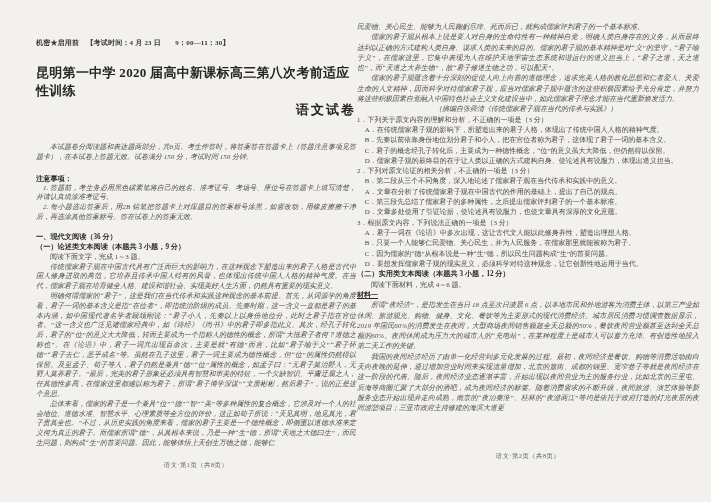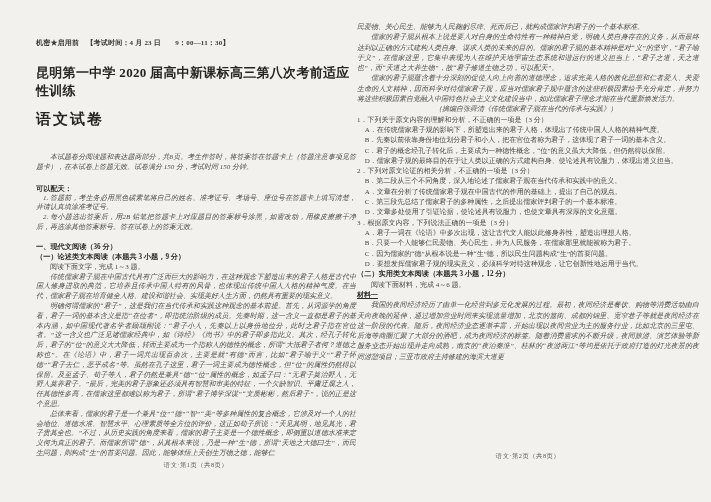--- a/index.html
+++ b/index.html
@@ -13,22 +13,22 @@
   .page1{left:36px;top:38px;width:320px;height:445px;}
   .page2{left:357px;top:22px;width:342px;height:450px;}
   .security{
     font-size:7px;font-weight:bold;color:#3a3835;letter-spacing:.2px;
   }
   .title{
     margin:16px 0 0 0;text-align:left;
     font-size:13px;font-weight:bold;color:#262522;letter-spacing:.3px;
   }
   .subtitle{
-    margin:10px 0 0 0;text-align:left;
-    font-size:15px;font-weight:bold;color:#262522;letter-spacing:2px;
+    margin:1px 0 0 0;text-align:right;
+    font-size:13px;font-weight:bold;color:#262522;letter-spacing:2px;
   }
   p{margin:0;}
   .bodytext{
     font-size:7px;line-height:9.8px;text-align:justify;color:#4a4843;
   }
   .p2 .bodytext{line-height:10.3px;}
   .kai{font-style:italic;color:#4f4d48;}
   .indent{text-indent:2em;}
   .intro{margin-top:24px;}
   .notice-head{
@@ -52,21 +52,21 @@
   .page2 .footer{top:430px;}
 </style>
 </head>
 <body>
 
 <div class="page page1">
   <div class="security">机密★启用前　【考试时间：4 月 23 日　　9：00—11：30】</div>
   <div class="title">昆明第一中学 2020 届高中新课标高三第八次考前适应性训练</div>
   <div class="subtitle">语文试卷</div>
   <p class="bodytext kai indent intro">本试题卷分阅读题和表达题两部分，共8页。考生作答时，将答案答在答题卡上（答题注意事项见答题卡），在本试卷上答题无效。试卷满分 150 分，考试时间 150 分钟。</p>
-  <div class="notice-head">可以配天：</div>
+  <div class="notice-head">注意事项：</div>
   <p class="bodytext kai notice">1. 答题前，考生务必用黑色碳素笔将自己的姓名、准考证号、考场号、座位号在答题卡上填写清楚，并请认真填涂准考证号。</p>
   <p class="bodytext kai notice">2. 每小题选出答案后，用2B 铅笔把答题卡上对应题目的答案标号涂黑，如需改动，用橡皮擦擦干净后，再选涂其他答案标号。答在试卷上的答案无效。</p>
   <div class="sec-head first">一、现代文阅读（36 分）</div>
   <div class="sec-head">（一）论述类文本阅读（本题共 3 小题，9 分）</div>
   <p class="bodytext prompt">阅读下面文字，完成 1～3 题。</p>
   <p class="bodytext kai indent">传统儒家君子观在中国古代具有广泛而巨大的影响力，在这种观念下塑造出来的君子人格是古代中国人修身进取的典范，它培养且传承中国人特有的风骨，也体现出传统中国人人格的精神气度。在当代，儒家君子观在培育健全人格、建设和谐社会、实现美好人生方面，仍然具有重要的现实意义。</p>
   <p class="bodytext kai indent">明确何谓儒家的“君子”，这是我们在当代传承和实践这种观念的基本前提。首先，从词源学的角度看，君子一词的基本含义是指“在位者”，即指统治阶级的成员。先秦时期，这一含义一直都是君子的基本内涵，如中国现代著名学者顾颉刚说：“君子小人，先秦以上以身份地位分，此时之君子指在官位者。”这一含义也广泛见诸儒家经典中，如《诗经》《尚书》中的君子即多指此义。其次，经孔子转化后，君子的“位”的意义大大降低，转而主要成为一个指称人的德性的概念，所谓“大抵君子者何？道德之称也”。在《论语》中，君子一词共出现百余次，主要是就“有德”而言，比如“君子喻于义”“君子怀德”“君子去仁，恶乎成名”等。虽然在孔子这里，君子一词主要成为德性概念，但“位”的属性仍然得以保留。及至孟子、荀子等人，君子仍然是兼具“德”“位”属性的概念，如孟子曰：“无君子莫治野人，无野人莫养君子。”最后，完美的君子形象还必须具有智慧和审美的特征，一个欠缺智识、平庸迂腐之人，任其德性多高，在儒家这里都难以称为君子，所谓“君子博学深谋”“文质彬彬，然后君子”，说的正是这个意思。</p>
   <p class="bodytext kai indent">总体来看，儒家的君子是一个兼具“位”“德”“智”“美”等多种属性的复合概念，它涉及对一个人的社会地位、道德水准、智慧水平、心理素质等全方位的评价，这正如荀子所说：“天见其明，地见其光，君子贵其全也。”不过，从历史实践的角度来看，儒家的君子主要是一个德性概念，即侧重以道德水准来定义何为真正的君子。而儒家所谓“德”，从其根本来说，乃是一种“生”德，所谓“天地之大德曰生”，而民生问题，则构成“生”的首要问题。因此，能够体悟上天创生万物之德，能够仁</p>
   <div class="footer">语文·第1页（共8页）</div>
 </div>
@@ -97,15 +97,16 @@
     <p class="bodytext qstem">3．根据原文内容，下列说法正确的一项是（3 分）</p>
     <p class="bodytext option">A．君子一词在《论语》中多次出现，这让古代文人能以此修身养性，塑造出理想人格。</p>
     <p class="bodytext option">B．只要一个人能够仁民爱物、关心民生，并为人民服务，在儒家那里就能被称为君子。</p>
     <p class="bodytext option">C．因为儒家的“德”从根本说是一种“生”德，所以民生问题构成“生”的首要问题。</p>
     <p class="bodytext option">D．要想发挥儒家君子观的现实意义，必须科学对待这种观念，让它创新性地运用于当代。</p>
   </div>
 
   <div class="sec-head">（二）实用类文本阅读（本题共 3 小题，12 分）</div>
   <p class="bodytext prompt">阅读下面材料，完成 4～6 题。</p>
   <div class="bodytext material-head">材料一</div>
+  <p class="bodytext kai indent">所谓“夜经济”，是指发生在当日 18 点至次日凌晨 6 点，以本地市民和外地游客为消费主体，以第三产业如休闲、旅游观光、购物、健身、文化、餐饮等为主要形式的现代消费经济。城市居民消费习惯调查数据显示，2019 年国民60%的消费发生在夜间，大型商场夜间销售额超全天总额的50%，餐饮夜间营业额甚至达到全天总额的60%。夜间休闲成为压力大的城市人的“充电站”，在某种程度上是城市人可以蓄力充沛、有创造性地投入第二天工作的关键。</p>
   <p class="bodytext kai indent">我国的夜间经济经历了由单一化经营到多元化发展的过程。最初，夜间经济是餐饮、购物等消费活动由白天向夜晚的延伸，通过增加营业时间来实现流量增加，北京的簋街、成都的锦里、宽窄巷子等就是夜间经济在这一阶段的代表。随后，夜间经济业态逐渐丰富，开始出现以夜间营业为主的服务行业，比如北京的三里屯、后海等商圈汇聚了大部分的酒吧，成为夜间经济的标签。随着消费需求的不断升级，夜间旅游、演艺体验等新服务业态开始出现并走向成熟，南京的“夜泊秦淮”、桂林的“夜游两江”等均是依托于政府打造的灯光夜景的夜间游憩项目；三亚市政府主持修建的海滨大道更</p>
   <div class="footer">语文·第2页（共8页）</div>
 </div>
 
 </body></html>

